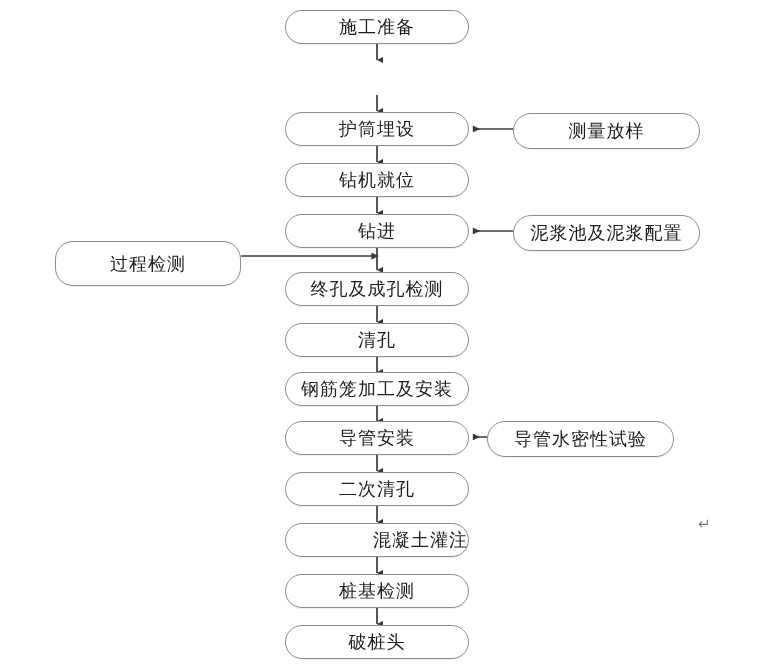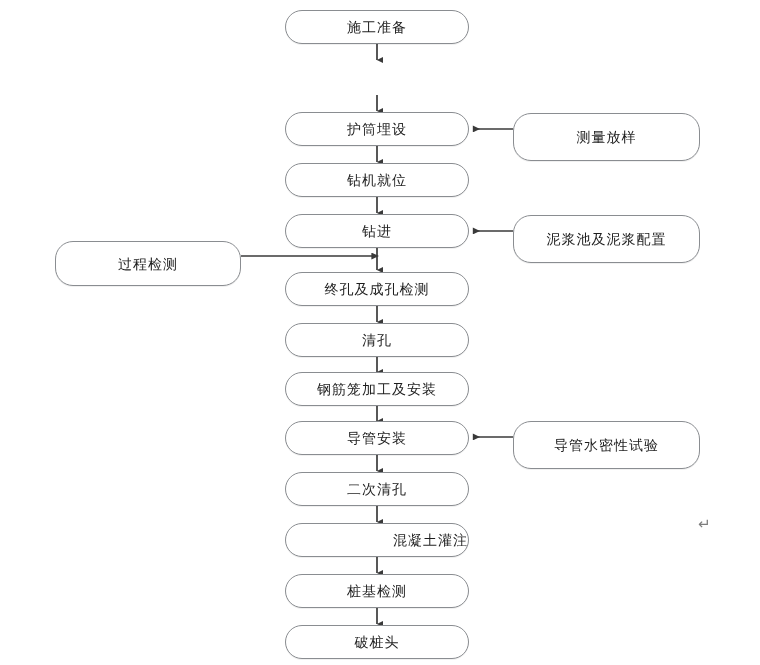--- a/index.html
+++ b/index.html
@@ -35,37 +35,37 @@
     position: absolute;
     box-sizing: border-box;
     background: #ffffff;
     border: 1.6px solid #8a8d91;
     border-radius: 18px;
     display: flex;
     align-items: center;
     justify-content: center;
     z-index: 2;
     color: #1d1d1d;
-    font-size: 14px;
+    font-size: 18px;
     letter-spacing: 1px;
     line-height: 1;
     white-space: nowrap;
     box-shadow: 0 1px 0 rgba(0,0,0,0.06);
   }
 
   .node-label {
     display: block;
     transform: translateY(-0.5px);
   }
 
   
   .main-node { left: 285px; width: 184px; height: 34px; }
 
   
-  .side-right { height: 48px; }
+  .side-right { height: 36px; }
   .side-left  { height: 45px; }
 
   .pilcrow {
     position: absolute;
     left: 698px;
     top: 515px;
     font-size: 15px;
     color: #7d7d7d;
     z-index: 2;
     font-family: "DejaVu Sans", "Liberation Sans", sans-serif;
@@ -156,19 +156,19 @@
   </div>
 
   <div class="node side-right" style="left:513px; top:215px; width:187px;">
     <span class="node-label">泥浆池及泥浆配置</span>
   </div>
 
   <div class="node side-left" style="left:55px; top:241px; width:186px;">
     <span class="node-label">过程检测</span>
   </div>
 
-  <div class="node side-right" style="left:513px; top:421px; width:187px;">
+  <div class="node side-right" style="left:487px; top:421px; width:187px;">
     <span class="node-label">导管水密性试验</span>
   </div>
 
   <span class="pilcrow">↵</span>
 
 </div>
 
 </body></html>

